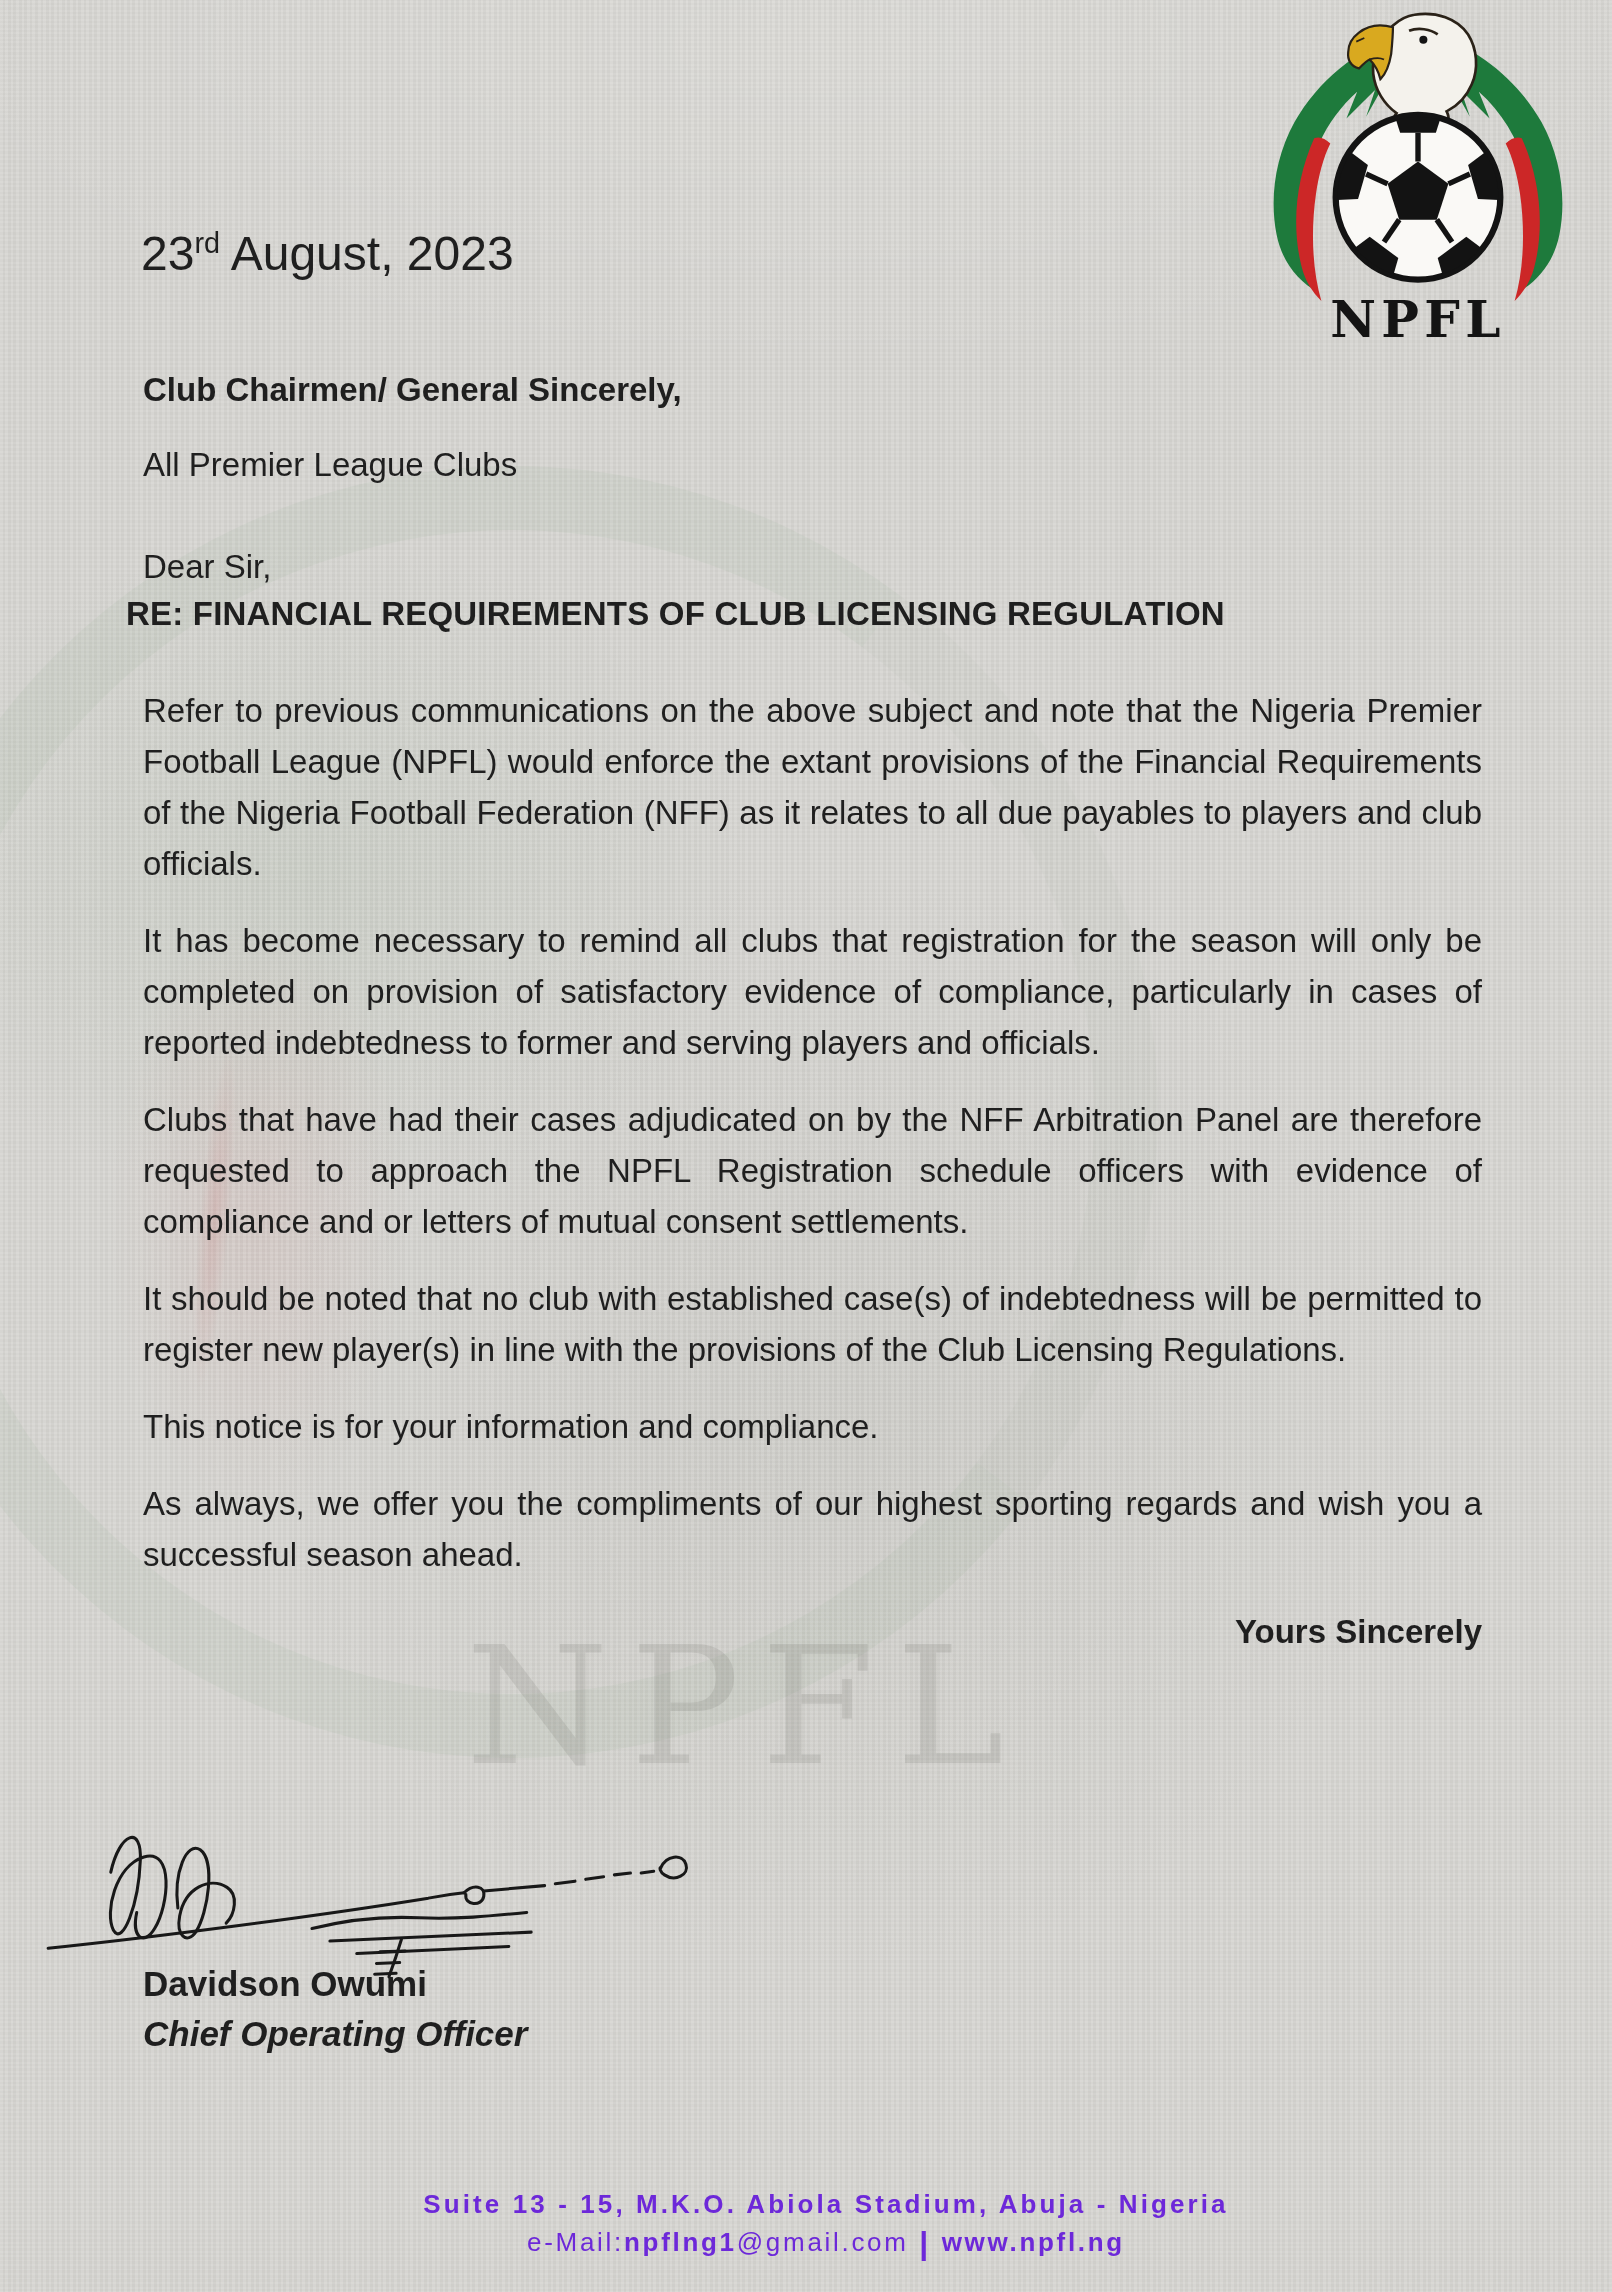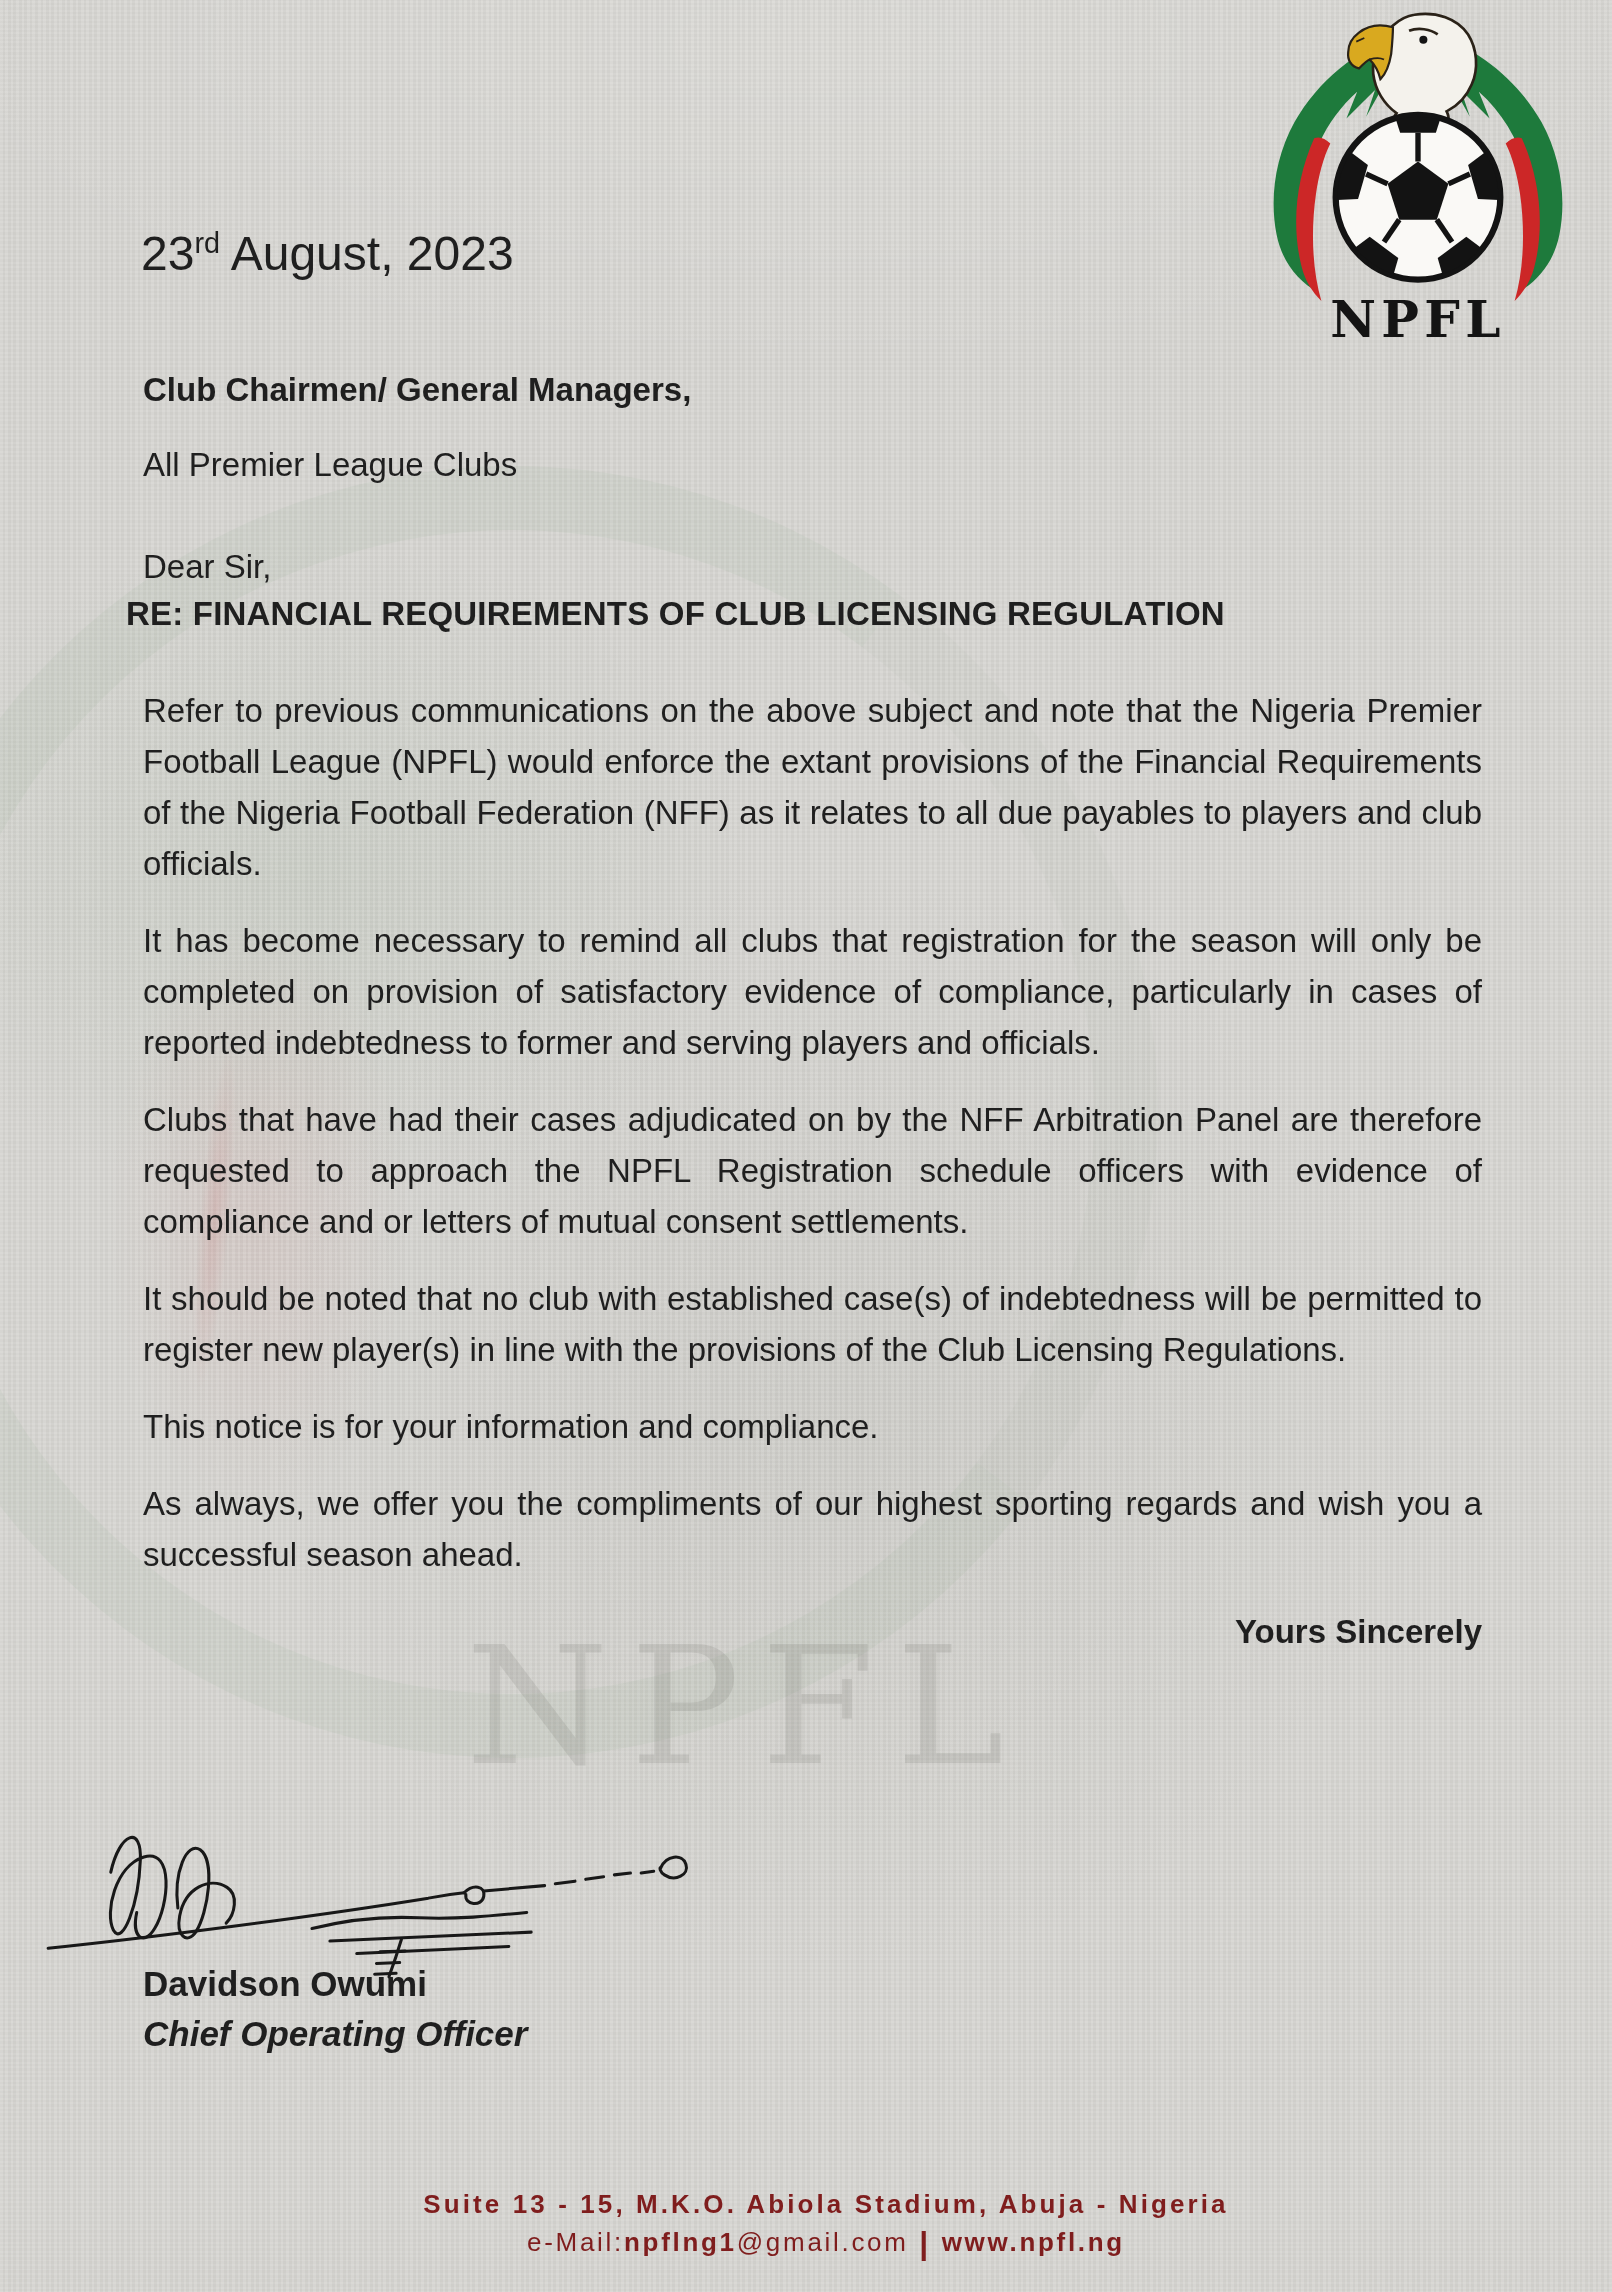--- a/index.html
+++ b/index.html
@@ -43,21 +43,21 @@
   .rec2{position:absolute;left:143px;top:446px;font-size:33px;}
   .salut{position:absolute;left:143px;top:521px;font-size:33px;margin-top:27px;}
   .subject{position:absolute;left:126px;top:595px;font-size:33px;font-weight:bold;letter-spacing:0.2px;}
   .bodytext{position:absolute;left:143px;top:685px;width:1339px;font-size:33px;line-height:51px;}
   .bodytext p{margin:0 0 26px 0;text-align:justify;}
   .bodytext p.valediction{text-align:right;font-weight:bold;}
   .signature{position:absolute;left:43px;top:1823px;width:708px;height:161px;}
   .signature path{fill:none;stroke:#181818;stroke-width:3.4;stroke-linecap:round;stroke-linejoin:round;}
   .sig-name{position:absolute;left:143px;top:1964px;font-size:35px;font-weight:bold;}
   .sig-title{position:absolute;left:143px;top:2014px;font-size:35px;font-weight:bold;font-style:italic;}
-  .footer{position:absolute;left:0;top:2189px;width:100%;text-align:center;color:#7f1d1d;padding-left:39px;box-sizing:border-box;}
+  .footer{position:absolute;left:0;top:2189px;width:100%;text-align:center;color:#6d28d9;padding-left:39px;box-sizing:border-box;}
   .footer-line1{font-size:26px;font-weight:bold;letter-spacing:3.1px;}
   .footer-line2{font-size:26px;letter-spacing:2.7px;margin-top:4.5px;}
   .footer-line2 .fbold{font-weight:bold;}
   .footer-line2 .fsep{font-weight:bold;font-size:32px;padding:0 10.7px;vertical-align:-2.7px;}
 </style>
 </head>
 <body>
 
 <div class="page">
 
@@ -98,21 +98,21 @@
         <path d="M 166,201 L 142,190"></path>
         <path d="M 221,241 L 238,266"></path>
         <path d="M 179,241 L 162,266"></path>
       </g>
     </g>
     <text x="200" y="372" text-anchor="middle" font-family="DejaVu Serif, serif" font-size="56" font-weight="600" letter-spacing="6" fill="#141414">NPFL</text>
   </svg>
 
   <div class="date"><span>23</span><sup>rd</sup><span> August, 2023</span></div>
 
-  <div class="rec1">Club Chairmen/ General Managers,</div>
+  <div class="rec1">Club Chairmen/ General Sincerely,</div>
   <div class="rec2">All Premier League Clubs</div>
   <div class="salut">Dear Sir,</div>
   <div class="subject">RE: FINANCIAL REQUIREMENTS OF CLUB LICENSING REGULATION</div>
 
   <div class="bodytext">
     <p>Refer to previous communications on the above subject and note that the Nigeria Premier Football League (NPFL) would enforce the extant provisions of the Financial Requirements of the Nigeria Football Federation (NFF) as it relates to all due payables to players and club officials.</p>
     <p>It has become necessary to remind all clubs that registration for the season will only be completed on provision of satisfactory evidence of compliance, particularly in cases of reported indebtedness to former and serving players and officials.</p>
     <p>Clubs that have had their cases adjudicated on by the NFF Arbitration Panel are therefore requested to approach the NPFL Registration schedule officers with evidence of compliance and or letters of mutual consent settlements.</p>
     <p>It should be noted that no club with established case(s) of indebtedness will be permitted to register new player(s) in line with the provisions of the Club Licensing Regulations.</p>
     <p>This notice is for your information and compliance.</p>

